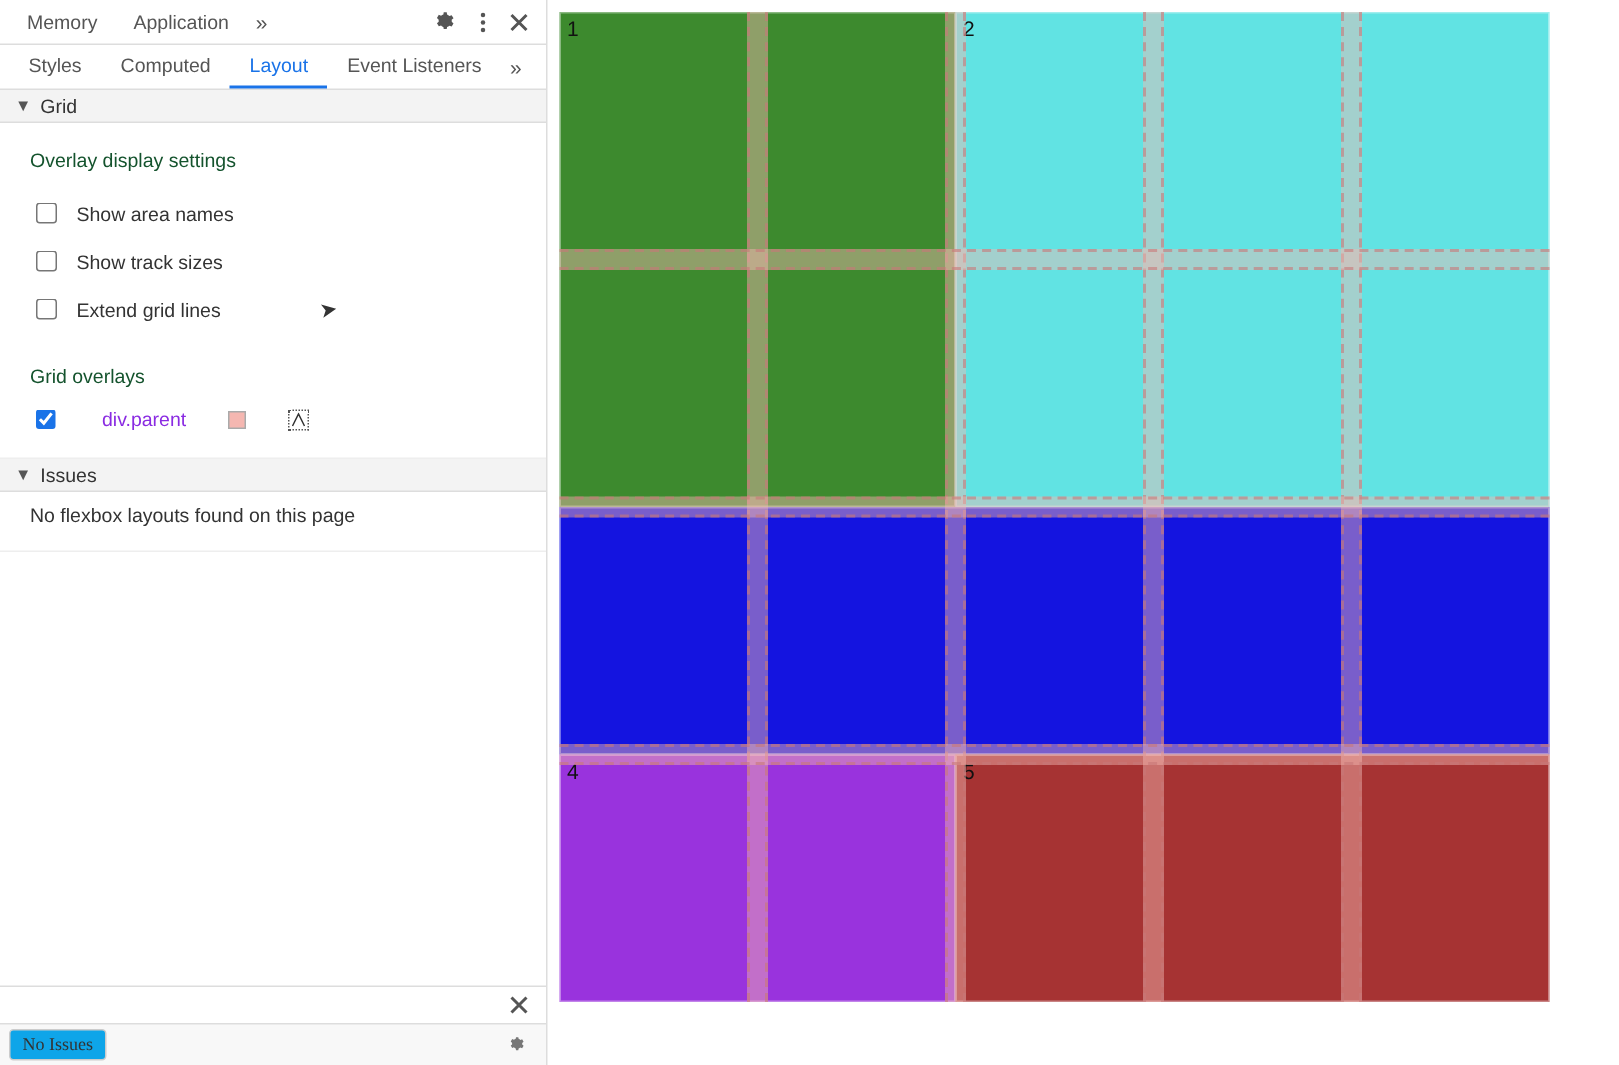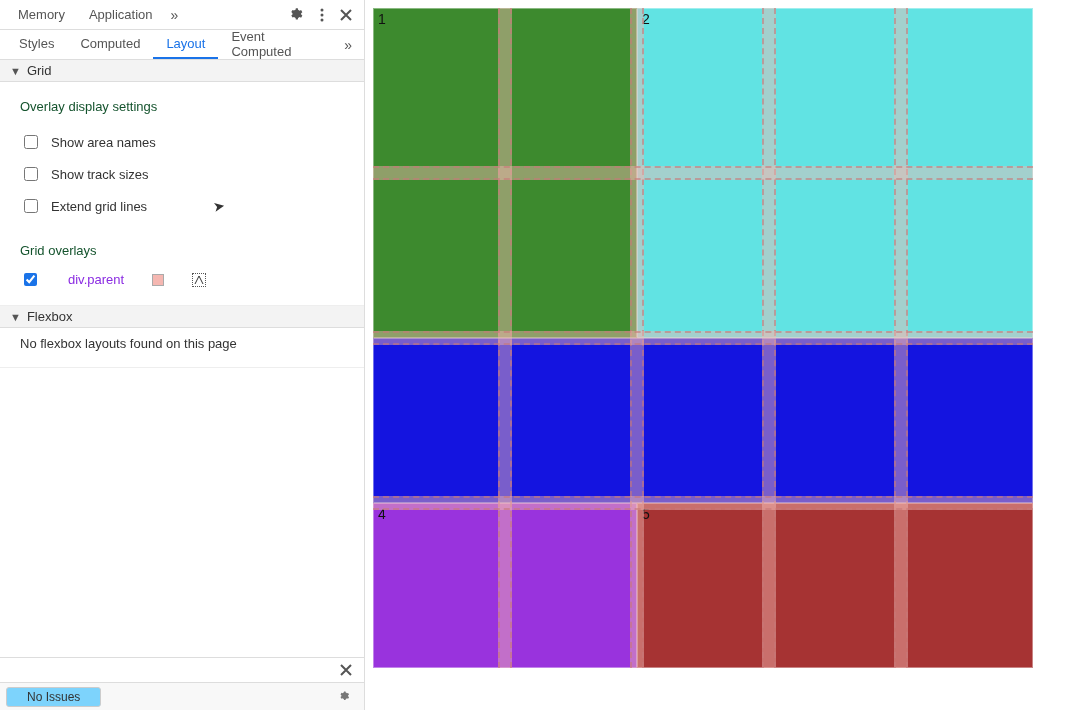--- a/index.html
+++ b/index.html
@@ -135,23 +135,24 @@
   .status-row {
     display: flex; align-items: center;
     border-top: 1px solid #ddd;
     height: 28px;
     padding: 0 6px;
     background: #f8f8f8;
   }
   .issues-chip {
     border: 1px solid #ccc;
     border-radius: 3px;
-    padding: 2px 20px;
-    background: #7dd3fc;
+    padding: 2px 8px;
+    background: #0ea5e9;
     font-size: 12px;
+    font-family: Liberation Serif, serif;
   }
   .status-row .spacer { flex:1; }
 
   
   .cursor {
     position: absolute;
     left: 213px; top: 198px;
     font-size: 14px;
     pointer-events: none;
     transform: rotate(-10deg);
@@ -229,21 +230,21 @@
       <svg width="12" height="12" viewBox="0 0 12 12" stroke="#555" stroke-width="2">
           <path d="M1 1 L11 11 M11 1 L1 11"></path>
         </svg>
     </div>
   </div>
 
   <div class="sub-tabs">
     <div class="tab">Styles</div>
     <div class="tab">Computed</div>
     <div class="tab active">Layout</div>
-    <div class="tab">Event Computed</div>
+    <div class="tab">Event Listeners</div>
     <div class="chev">»</div>
   </div>
 
   <div class="section-header">
     <span class="toggle-arrow">▼</span>
     <span>Grid</span>
   </div>
 
   <div class="pane-body">
     <div class="subheading">Overlay display settings</div>
@@ -274,21 +275,21 @@
       <span class="reveal-icon">
         <svg width="10" height="10" viewBox="0 0 10 10" stroke="#333" fill="none">
             <path d="M1 9 L5 1 L9 9"></path>
           </svg>
       </span>
     </div>
   </div>
 
   <div class="section-header">
     <span class="toggle-arrow">▼</span>
-    <span>Flexbox</span>
+    <span>Issues</span>
   </div>
   <div class="pane-body">
     <div>No flexbox layouts found on this page</div>
   </div>
 
   <div class="bottom-bar">
     <div class="close-row">
       <div class="icon-btn">
         <svg width="12" height="12" viewBox="0 0 12 12" stroke="#555" stroke-width="2">
             <path d="M1 1 L11 11 M11 1 L1 11"></path>

